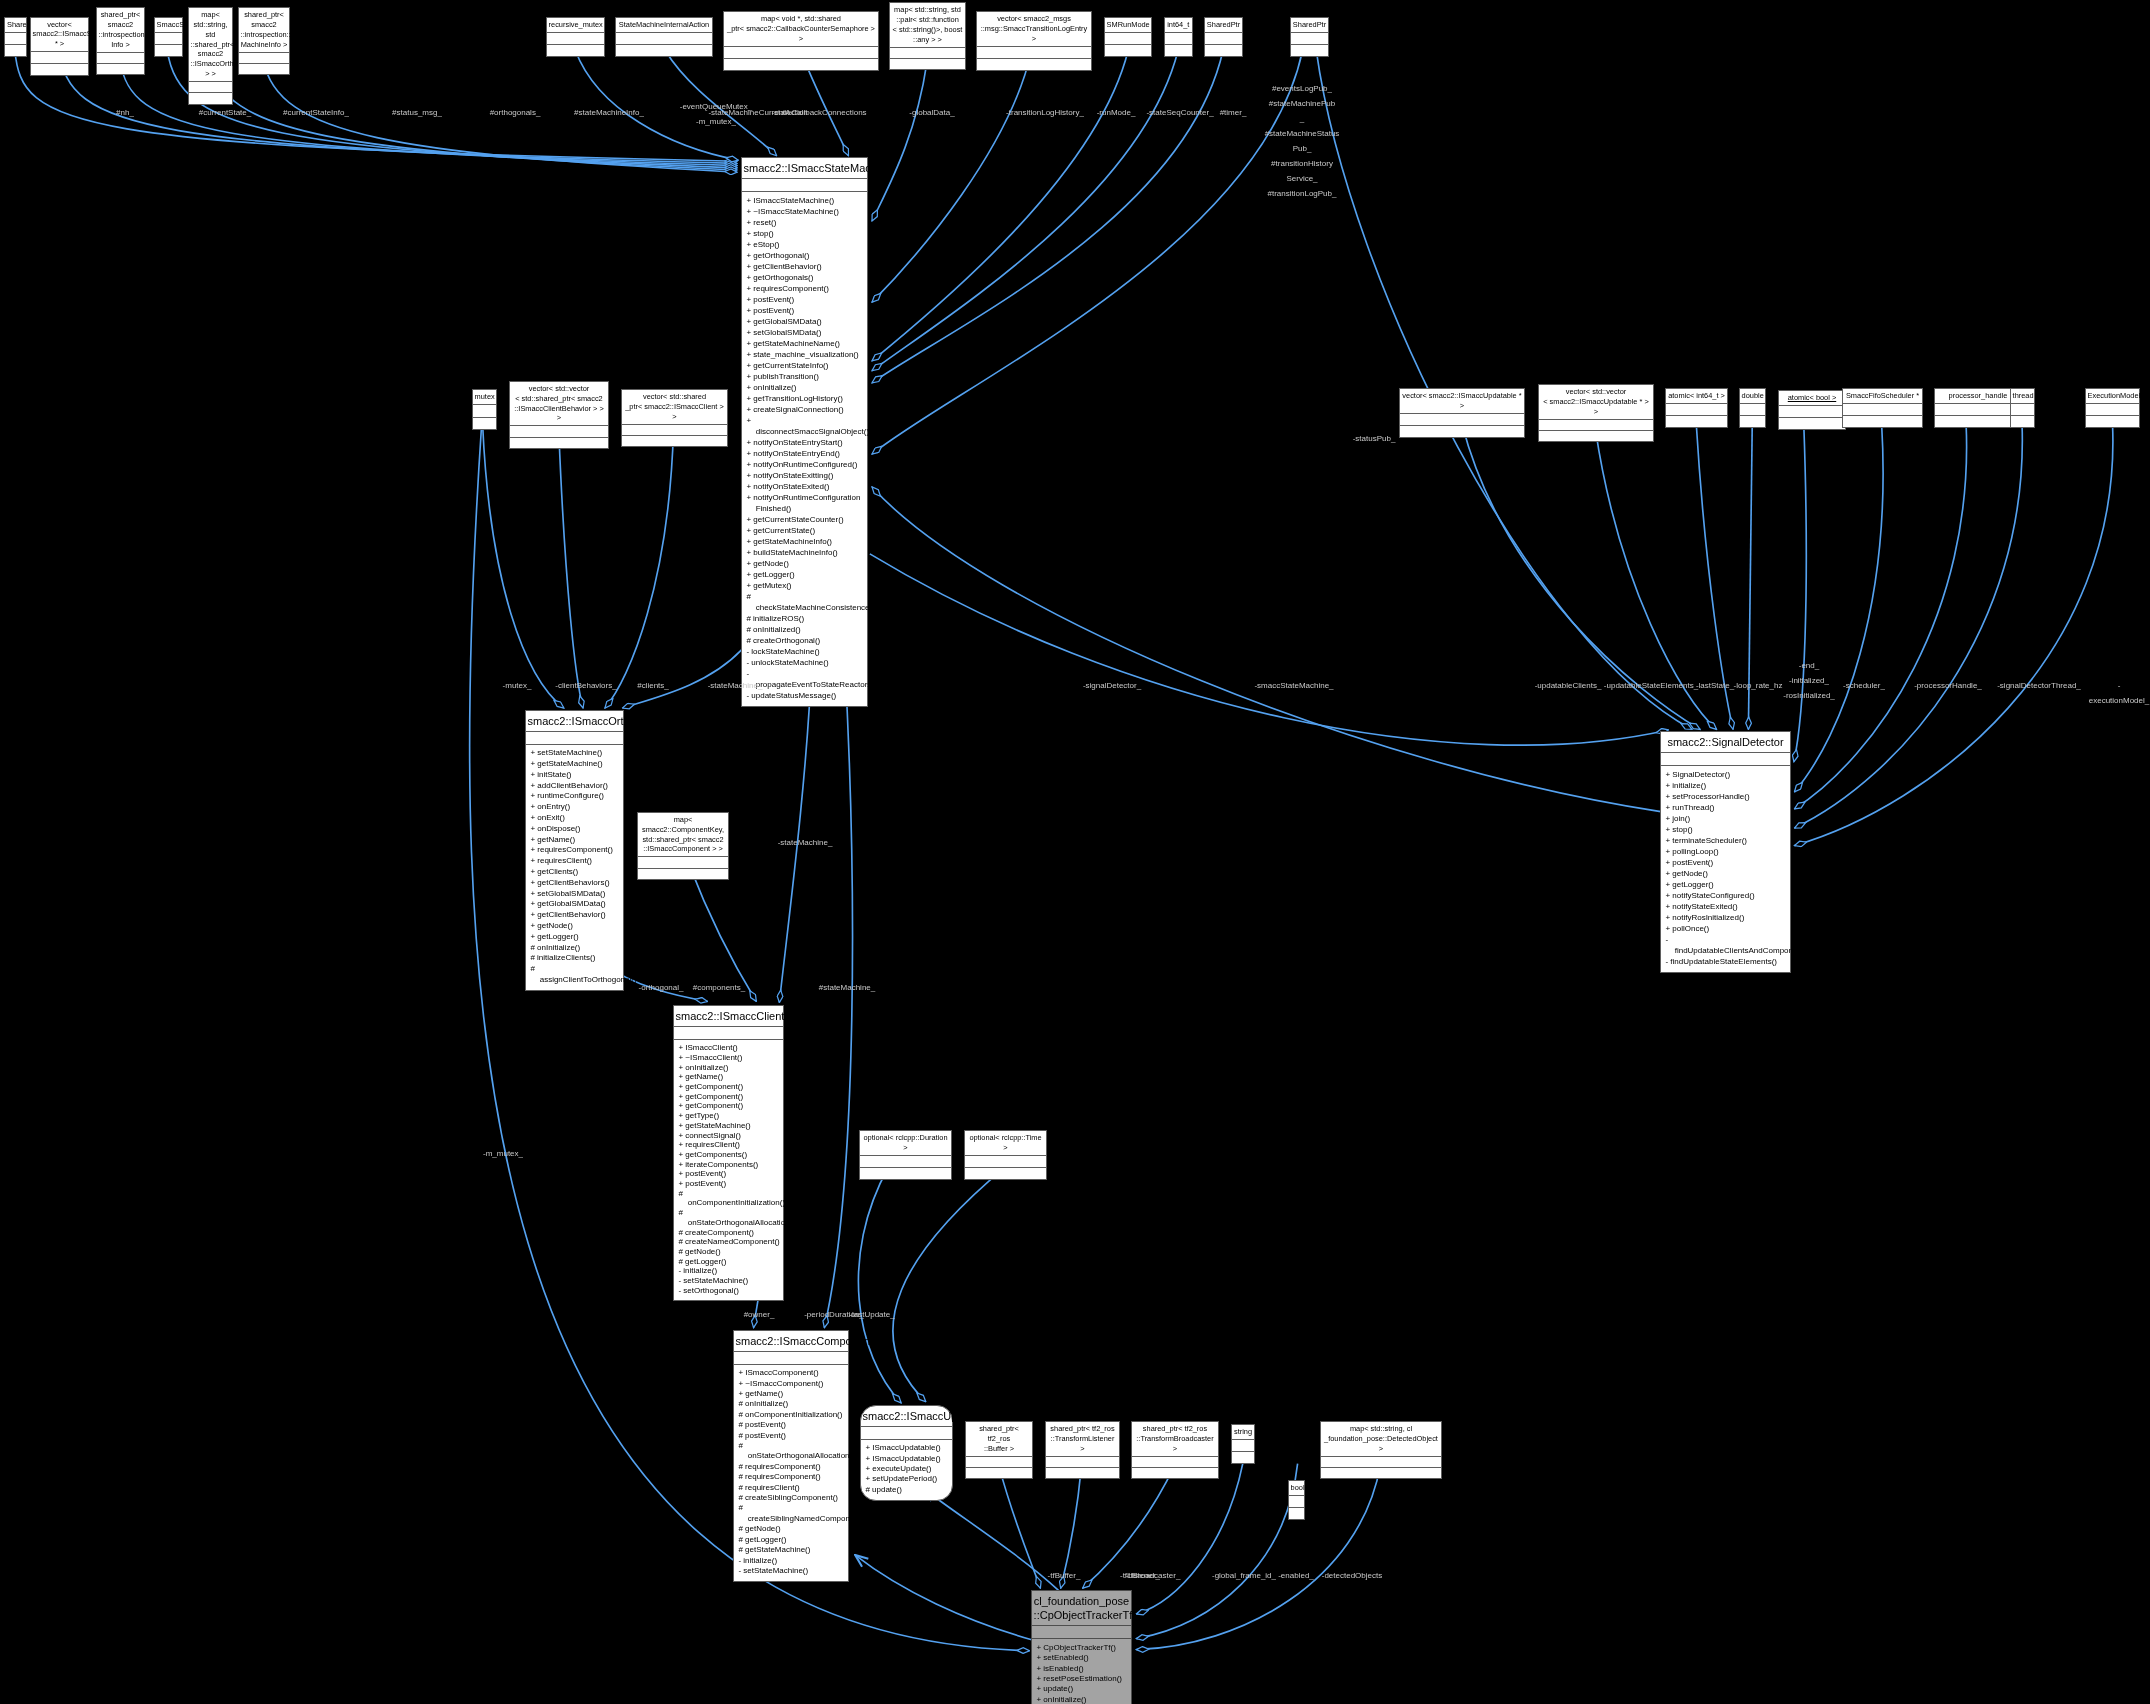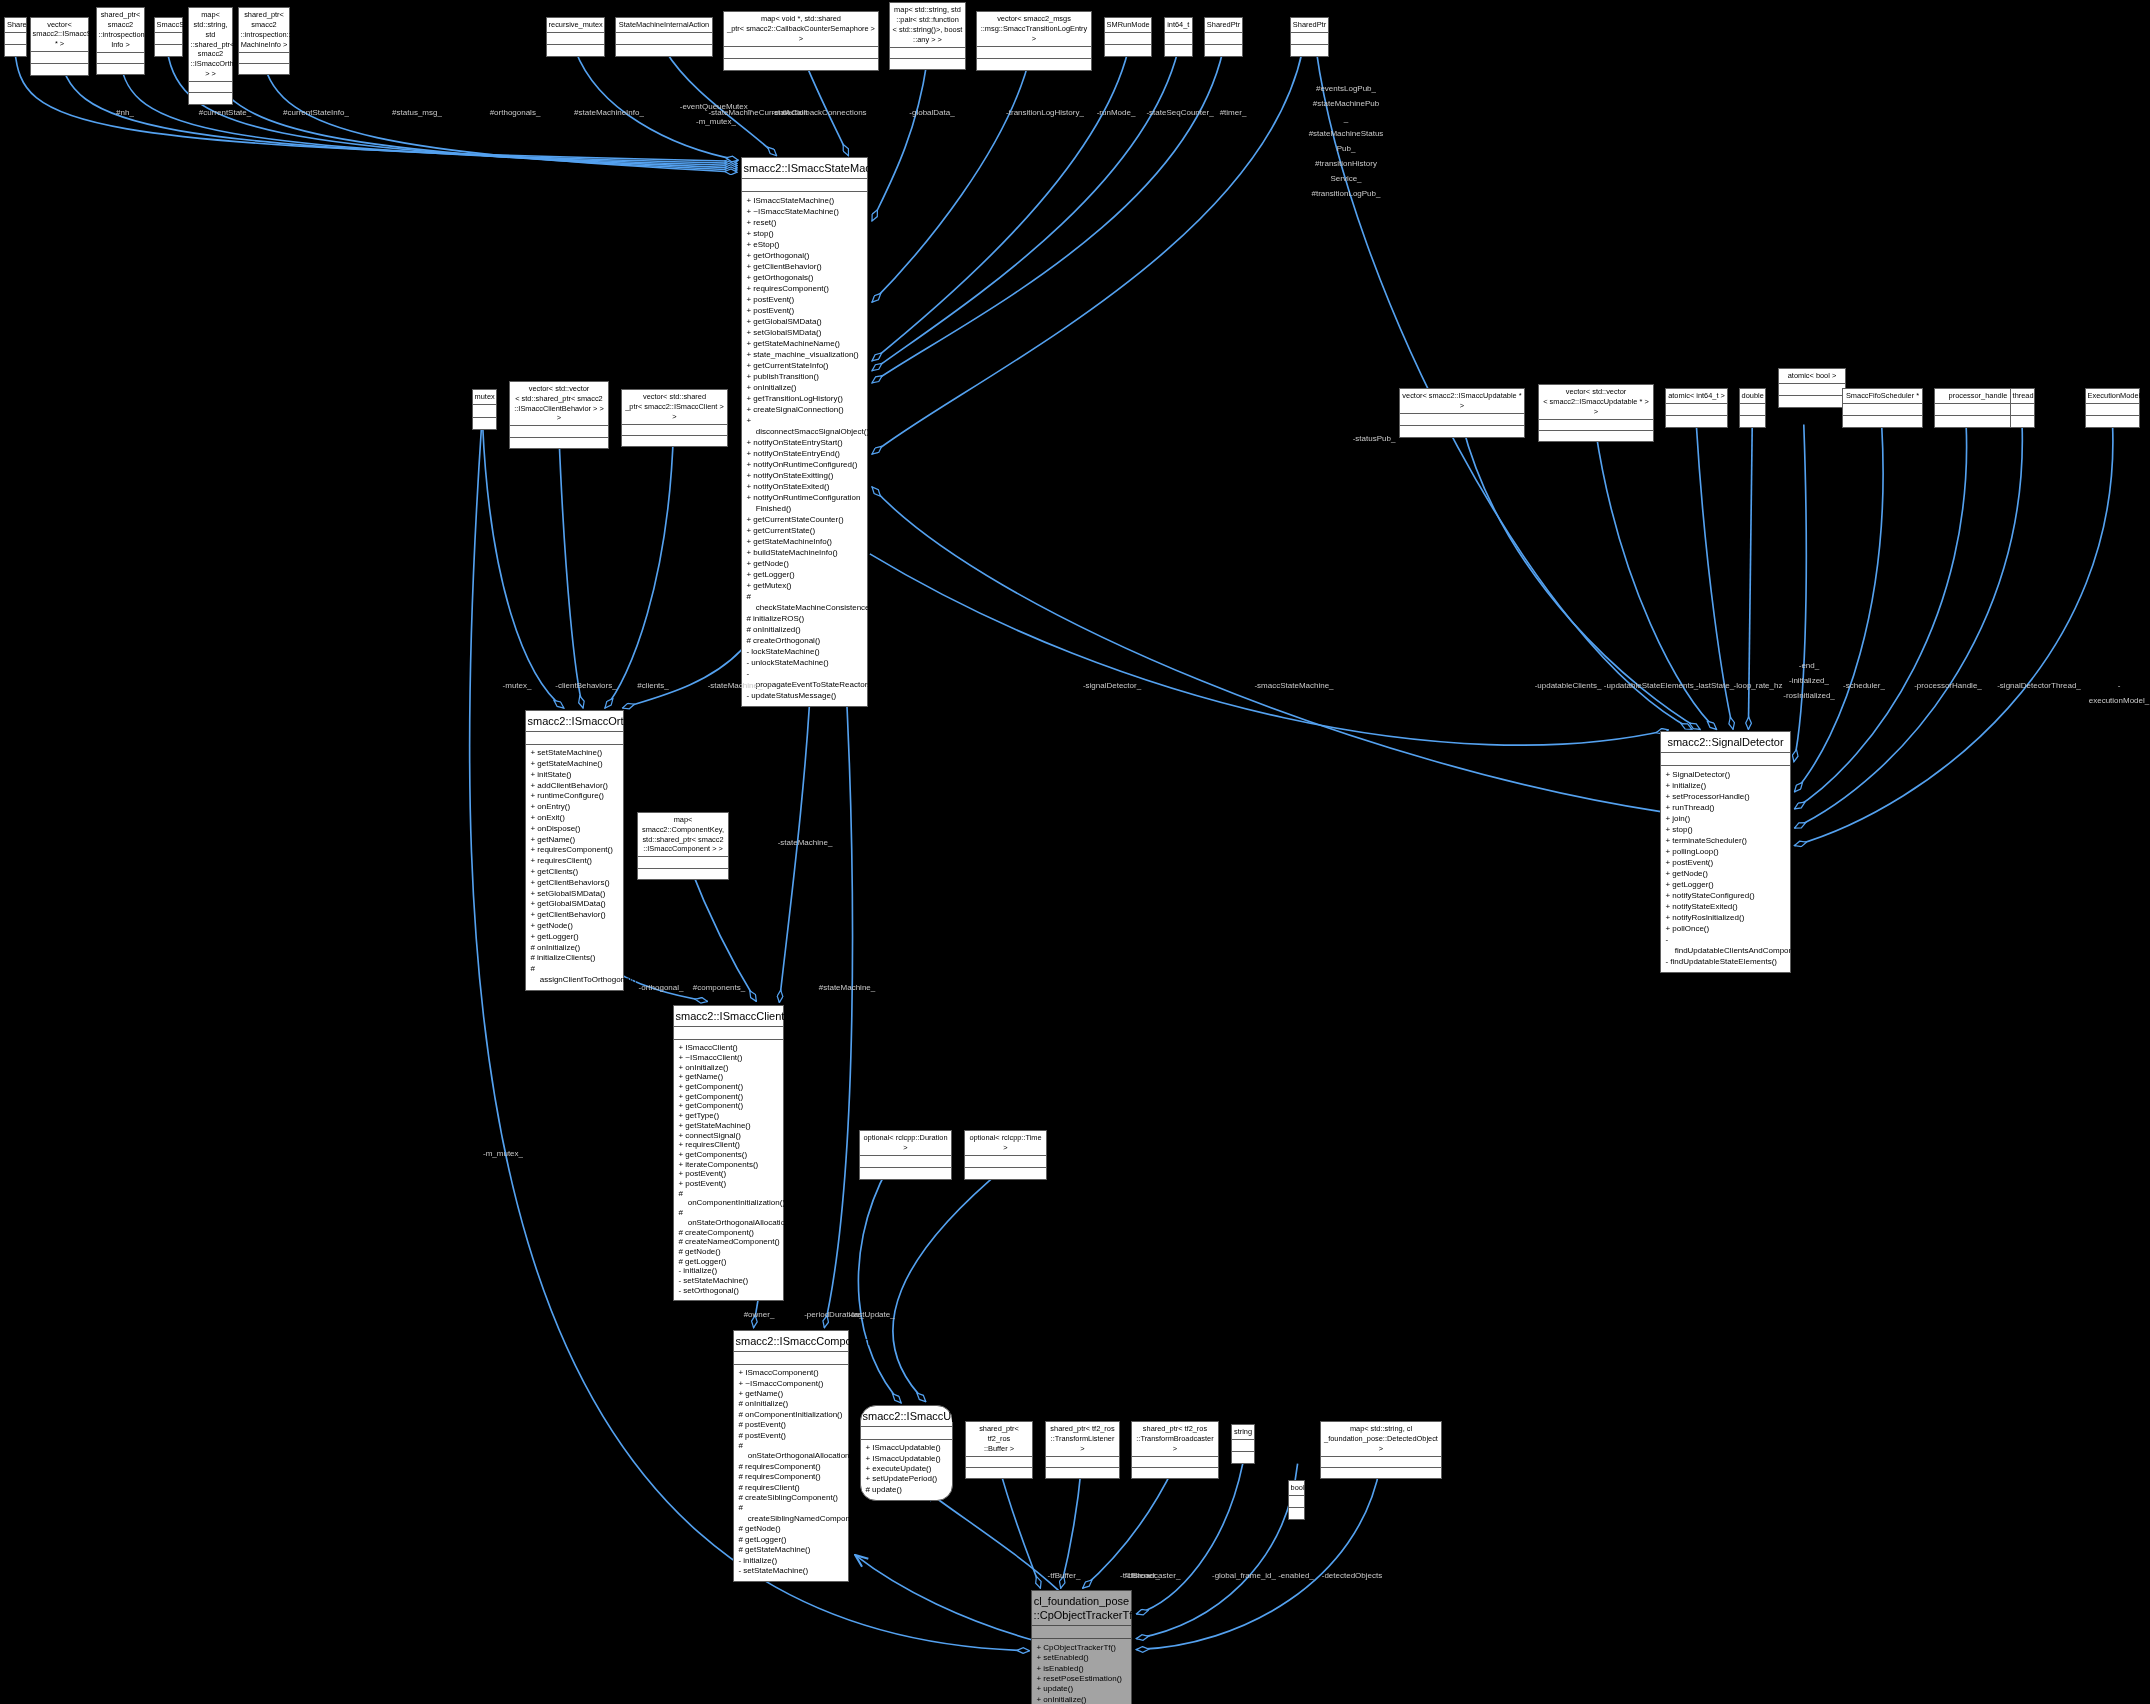--- a/index.html
+++ b/index.html
@@ -255,21 +255,21 @@
     <div class="uml-box type-box" style="left: 1665px; top: 388px; width: 63px;">
       <div class="uml-title">atomic&lt; int64_t &gt;</div>
       <div class="uml-empty" style="height: 11px;"></div>
       <div class="uml-empty" style="height: 11px;"></div>
     </div>
     <div class="uml-box type-box" style="left: 1739px; top: 388px; width: 27.4px;">
       <div class="uml-title">double</div>
       <div class="uml-empty" style="height: 11px;"></div>
       <div class="uml-empty" style="height: 11px;"></div>
     </div>
-    <div class="uml-box type-box" style="left: 1778px; top: 368px; width: 68px;">
+    <div class="uml-box type-box" style="left: 1778px; top: 390px; width: 68px; text-decoration: underline;">
       <div class="uml-title">atomic&lt; bool &gt;</div>
       <div class="uml-empty" style="height: 11px;"></div>
       <div class="uml-empty" style="height: 11px;"></div>
     </div>
     <div class="uml-box type-box" style="left: 1842px; top: 388px; width: 81px;">
       <div class="uml-title">SmaccFifoScheduler *</div>
       <div class="uml-empty" style="height: 11px;"></div>
       <div class="uml-empty" style="height: 11px;"></div>
     </div>
     <div class="uml-box type-box" style="left: 1934px; top: 388px; width: 88px;">
@@ -473,21 +473,21 @@
     <div class="edge-label" style="left: 609px; top: 105px;">#stateMachineInfo_</div>
     <div class="edge-label" style="left: 716px; top: 99px;">-eventQueueMutex_
 -m_mutex_</div>
     <div class="edge-label" style="left: 758px; top: 105px;">-stateMachineCurrentAction</div>
     <div class="edge-label" style="left: 819px; top: 105px;">-stateCallbackConnections</div>
     <div class="edge-label" style="left: 932px; top: 105px;">-globalData_</div>
     <div class="edge-label" style="left: 1045px; top: 105px;">-transitionLogHistory_</div>
     <div class="edge-label" style="left: 1116px; top: 105px;">-runMode_</div>
     <div class="edge-label" style="left: 1180px; top: 105px;">-stateSeqCounter_</div>
     <div class="edge-label" style="left: 1233px; top: 105px;">#timer_</div>
-    <div class="edge-label" style="left: 1302px; top: 81px; margin-left: 44px;">#eventsLogPub_
+    <div class="edge-label" style="left: 1302px; top: 81px;">#eventsLogPub_
 #stateMachinePub
 _
 #stateMachineStatus
 Pub_
 #transitionHistory
 Service_
 #transitionLogPub_</div>
     <div class="edge-label" style="left: 1374px; top: 399px; margin-top: 32px;">-statusPub_</div>
     <div class="edge-label" style="left: 517px; top: 678px;">-mutex_</div>
     <div class="edge-label" style="left: 586px; top: 678px;">-clientBehaviors_</div>

